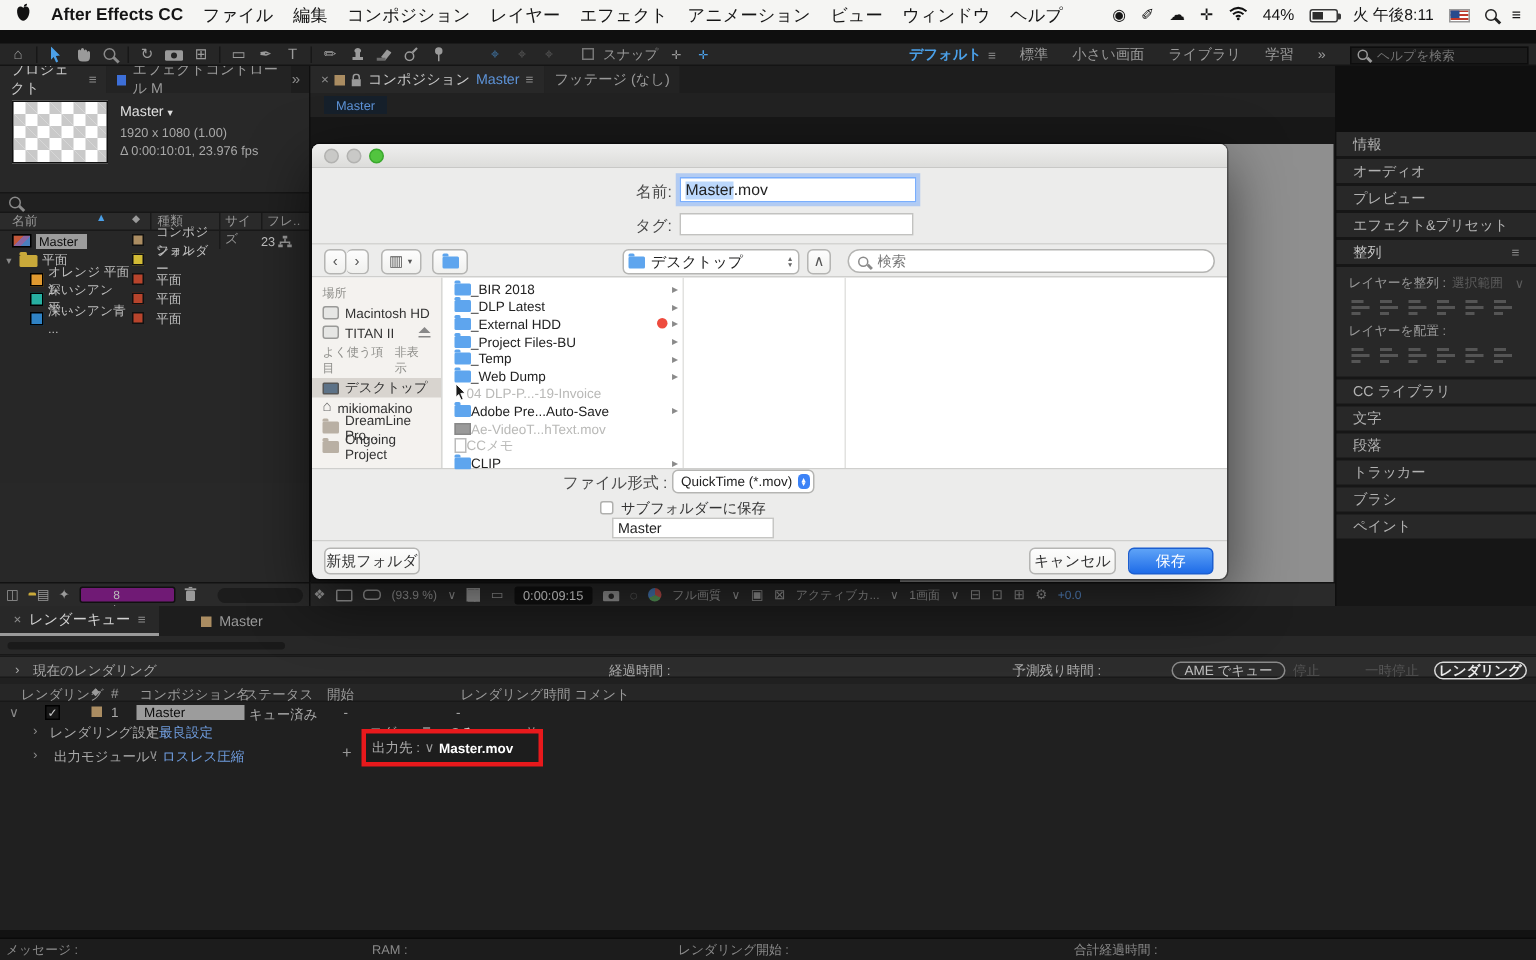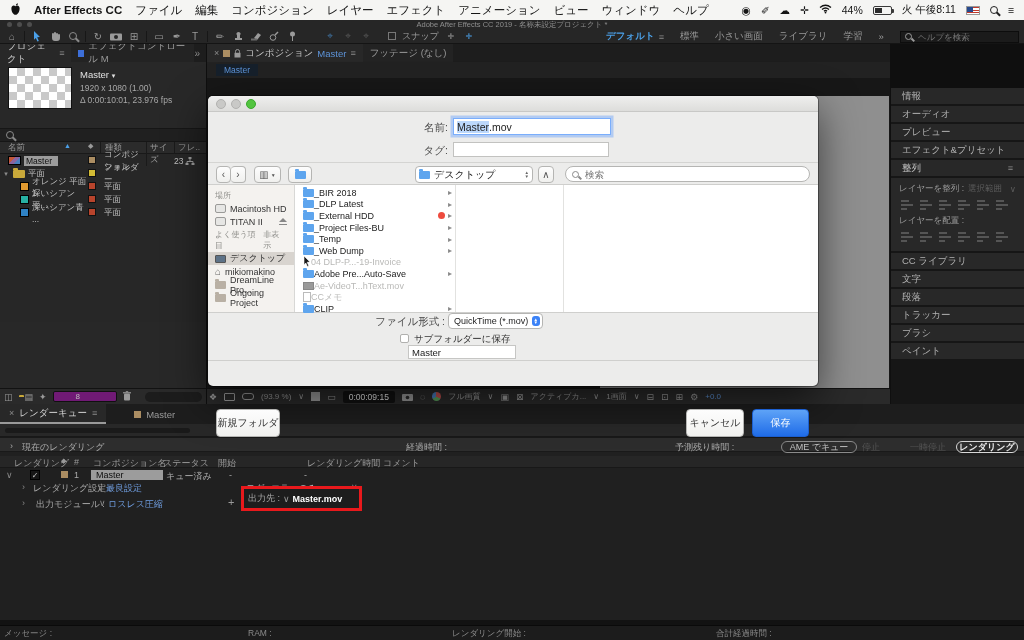--- a/index.html
+++ b/index.html
@@ -205,22 +205,22 @@
   .movthumb{width:11px;height:8px;background:#9a9a9a;border:1px solid #888;flex:none;}
   .docicon{width:8px;height:10px;background:#fff;border:1px solid #bbb;flex:none;}
   .col-div{position:absolute;top:0;bottom:0;width:1px;background:#e2e2e0;}
   .dlg-bottom{position:absolute;left:0;top:217px;width:100%;height:47px;background:#ececeb;}
   .fmt-popup{position:absolute;left:240px;top:0;width:95px;height:16px;background:#fff;border:1px solid #b5b5b3;border-radius:4px;
     display:flex;align-items:center;padding:0 2px 0 5px;font-size:9px;}
   .dlg-check{position:absolute;left:192px;top:21px;width:9px;height:9px;background:#fff;border:1px solid #b0b0ae;border-radius:2px;}
   .sub-field{position:absolute;left:200px;top:32px;width:108px;height:14px;background:#fff;border:1px solid #c6c6c4;
     font-size:9.5px;padding:0 3px;line-height:13px;}
   .dlg-btnbar{position:absolute;left:0;top:264px;width:100%;height:26px;border-top:1px solid #cfcfcd;border-radius:0 0 5px 5px;}
-  .dlg-btn{position:absolute;top:4px;height:28px;background:linear-gradient(#fdfdfd,#f1f1ef);border:1px solid #b5b5b3;
-    border-radius:4px;font-size:10px;color:#333;display:flex;align-items:center;justify-content:center;margin-top:44px;}
+  .dlg-btn{position:absolute;top:4px;height:18px;background:linear-gradient(#fdfdfd,#f1f1ef);border:1px solid #b5b5b3;
+    border-radius:4px;font-size:10px;color:#333;display:flex;align-items:center;justify-content:center;}
   .dlg-btn.primary{background:linear-gradient(#5ea3f7,#1f6ce8);border-color:#1c5fd0;color:#fff;}
 </style>
 </head>
 <body>
 
 <div class="screen">
 
   <div class="menubar">
     <span><svg width="11" height="13" viewBox="0 0 11 13">
           <path d="M5.5 3.2 C3.8 1.6 1.6 2.4 1.4 5.0 C1.2 8.4 3.2 11.8 5.5 11.8 C7.8 11.8 9.8 8.4 9.6 5.0 C9.4 2.4 7.2 1.6 5.5 3.2 Z" fill="#111"></path>
@@ -247,28 +247,20 @@
           </svg></span>
       <span>44%</span>
       <span class="battery"></span>
       <span>火 午後8:11</span>
       <span class="flag"></span>
       <span class="mag"></span>
       <span>≡</span>
     </span>
   </div>
 
-  <div class="ae-title">
-    <span class="tl-dots">
-        <i></i>
-        <i></i>
-        <i></i>
-      </span>
-    <span class="ae-title-text">Adobe After Effects CC 2019 - 名称未設定プロジェクト *</span>
-  </div>
 
   <div class="ae-toolbar">
     <span class="tool">⌂</span>
     <span class="tsep"></span>
     <span class="tool blue">
         <svg width="8" height="11" viewBox="0 0 8 11">
           <path d="M1 0 L7 6 L4.2 6.3 L5.8 10 L4.4 10.6 L2.8 7 L1 8.8 Z" fill="#4ba0e8"></path>
         </svg>
       </span>
     <span class="tool">

